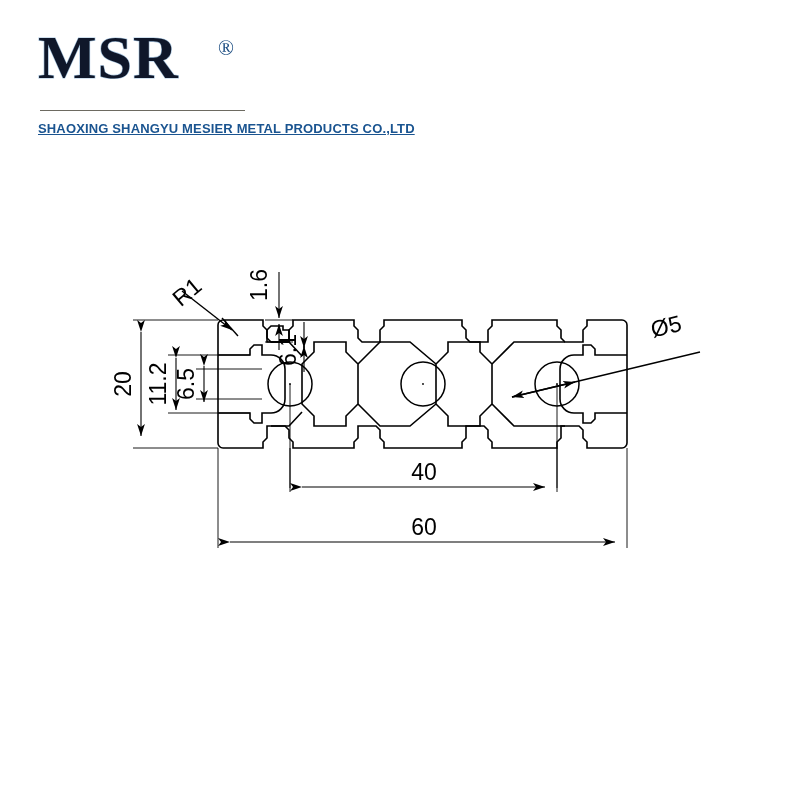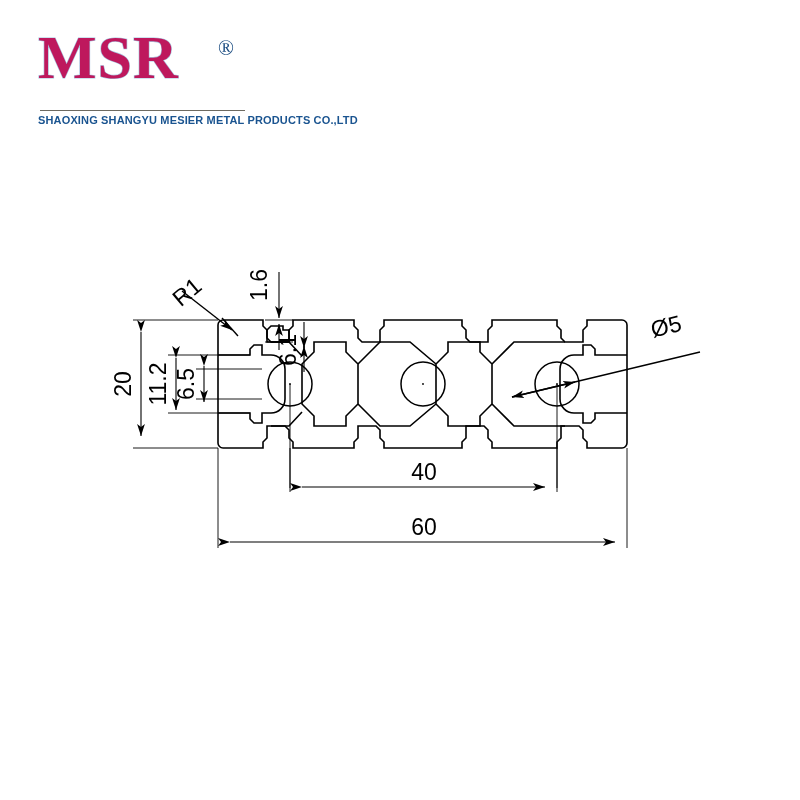--- a/index.html
+++ b/index.html
@@ -26,21 +26,21 @@
   }
   #logo-wordmark {
     position: absolute;
     left: 8px;
     top: 0px;
     font-family: "Liberation Serif", serif;
     font-weight: bold;
     font-size: 62px;
     line-height: 70px;
     letter-spacing: 1px;
-    color: #be185d;
+    color: #0f172a;
     -webkit-text-stroke: 1.2px #a8c6e0;
     paint-order: stroke fill;
   }
   #logo-reg {
     position: absolute;
     left: 188px;
     top: 14px;
     font-family: "Liberation Serif", serif;
     font-size: 21px;
     color: #17497f;
@@ -49,27 +49,28 @@
     position: absolute;
     left: 10px;
     top: 88px;
     width: 205px;
     height: 1px;
     background: #6d6a61;
   }
   #logo-tagline {
     position: absolute;
     left: 8px;
-    top: 92px;
+    top: 99px;
     font-family: "Liberation Sans", sans-serif;
-    font-size: 11px;
+    font-size: 13px;
     font-weight: bold;
     letter-spacing: 0.15px;
     color: #1a5490;
     white-space: nowrap;
+    text-decoration: underline;
   }
 
   
   #drawing-svg {
     position: absolute;
     left: 0;
     top: 0;
     width: 800px;
     height: 800px;
   }

